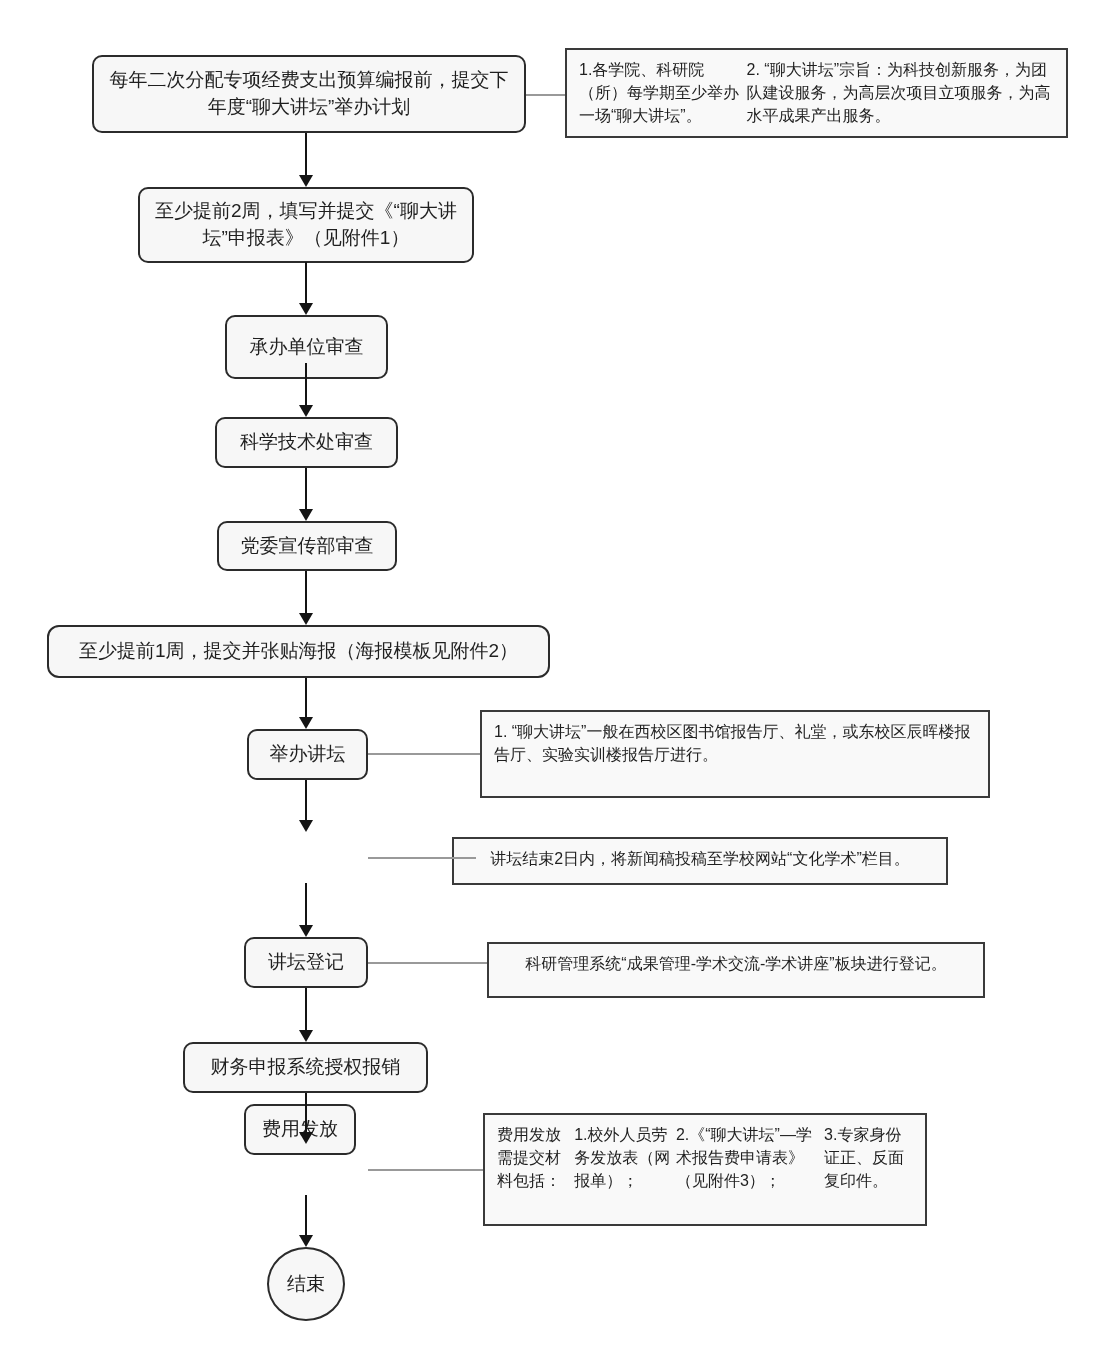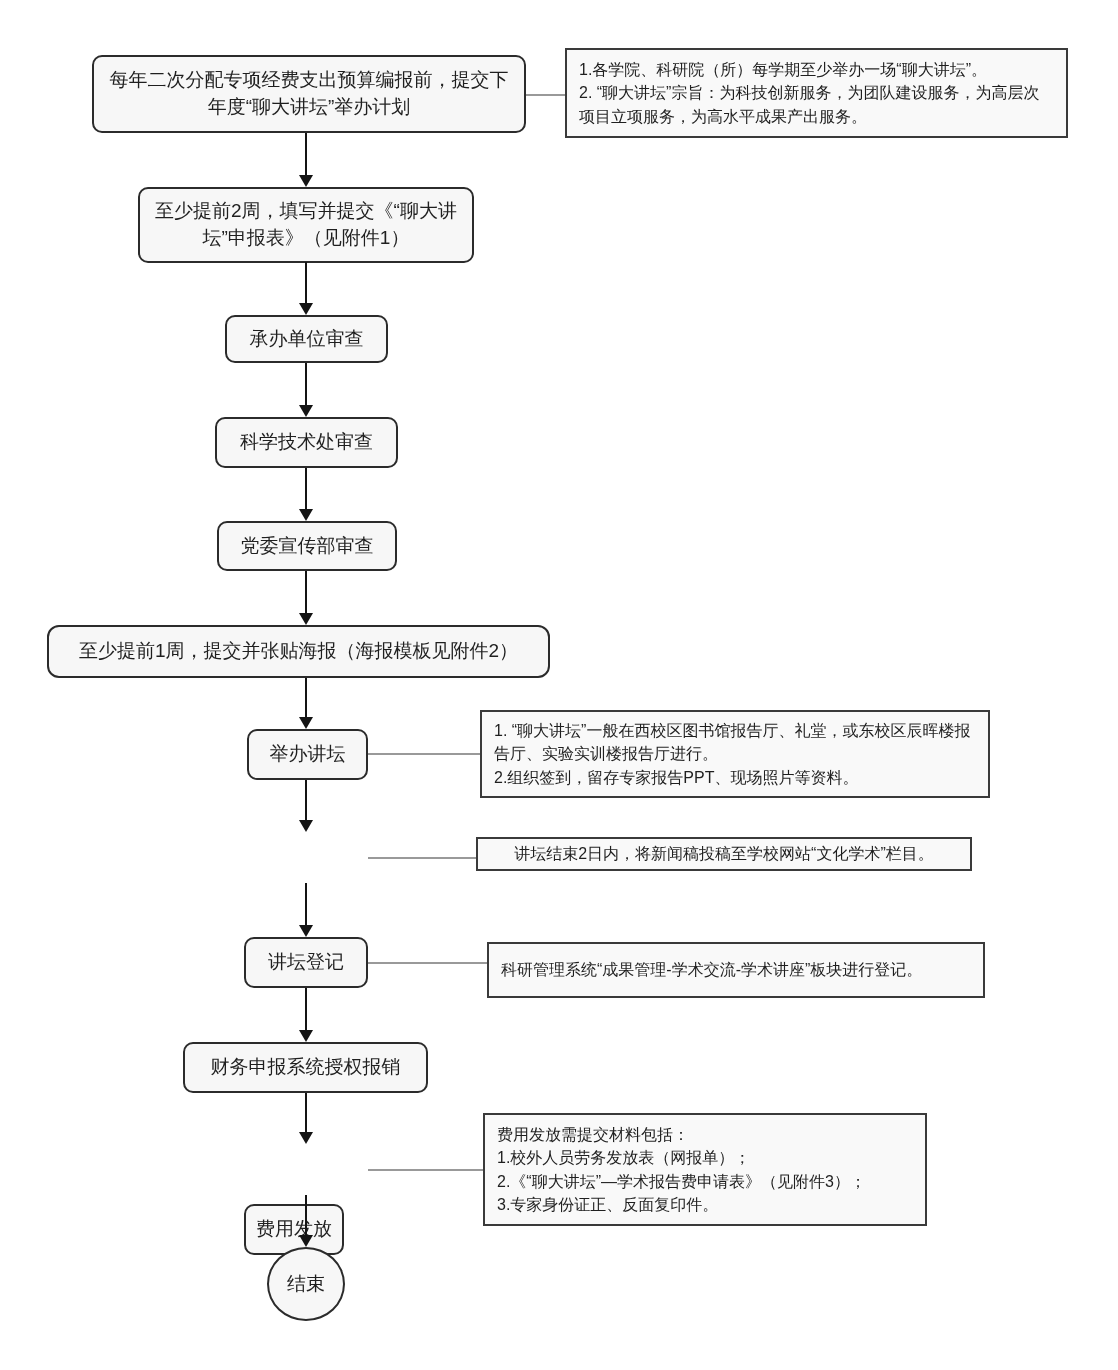--- a/index.html
+++ b/index.html
@@ -17,53 +17,53 @@
     border:2px solid var(--box-border,#2b2b2b); border-radius:10px;
     font-size:19px; line-height:1.42; padding:4px 10px;
   }
   .node.ellipse { border-radius:50%; }
 
   
   .note {
     position:absolute; background:var(--note-fill,#f9f9f9);
     border:2px solid var(--note-border,#3a3a3a);
     font-size:16px; line-height:1.45; padding:8px 12px;
-    display:flex; flex-direction:column; justify-content:center; text-align:left;
+    display:flex; flex-direction:row; justify-content:center; text-align:left;
   }
 
   
   .arrow { position:absolute; left:298px; width:16px; }
   .arrow .shaft { position:absolute; left:7px; top:0; bottom:11px; width:2px; background:var(--flow-line,#141414); }
   .arrow .head {
     position:absolute; left:1px; bottom:0; width:0; height:0;
     border-left:7px solid transparent; border-right:7px solid transparent;
     border-top:12px solid var(--flow-line,#141414);
   }
 
   
   .connector { position:absolute; height:2px; background:var(--connector,#999999); }
 
   
   .n-plan      { left:92px;  top:55px;   width:434px; height:78px; }
   .n-apply     { left:138px; top:187px;  width:336px; height:76px; }
-  .n-unit      { left:225px; top:315px;  width:163px; height:48px; }
+  .n-unit      { left:225px; top:315px;  width:163px; height:64px; }
   .n-tech      { left:215px; top:417px;  width:183px; height:51px; }
   .n-party     { left:217px; top:521px;  width:180px; height:50px; }
   .n-poster    { left:47px;  top:625px;  width:503px; height:53px;border-radius:12px; }
   .n-hold      { left:247px; top:729px;  width:121px; height:51px; }
   .n-publicity { left:244px; top:832px;  width:124px; height:51px; }
   .n-register  { left:244px; top:937px;  width:124px; height:51px; }
   .n-finance   { left:183px; top:1042px; width:245px; height:51px; }
-  .n-payment   { left:244px; top:1204px; width:100px; height:51px; }
+  .n-payment   { left:244px; top:1104px; width:112px; height:51px; }
   .n-end       { left:267px; top:1247px; width:78px;  height:74px; }
 
   
   .t-plan      { left:565px; top:48px;   width:503px; height:90px; }
   .t-hold      { left:480px; top:710px;  width:510px; height:88px; }
-  .t-publicity { left:476px; top:837px;  width:496px; height:34px;align-items:center; }
+  .t-publicity { left:452px; top:837px;  width:496px; height:48px; }
   .t-register  { left:487px; top:942px;  width:498px; height:56px; }
   .t-payment   { left:483px; top:1113px; width:444px; height:113px; }
 
   
   .a1  { top:133px;  height:54px; }
   .a2  { top:262px;  height:53px; }
   .a3  { top:363px;  height:54px; }
   .a4  { top:468px;  height:53px; }
   .a5  { top:571px;  height:54px; }
   .a6  { top:678px;  height:51px; }
@@ -96,21 +96,20 @@
   <div class="node n-register">讲坛登记</div>
   <div class="node n-payment">费用发放</div>
   <div class="node ellipse n-end">结束</div>
 
   <div class="note t-plan">
     <div>1.各学院、科研院（所）每学期至少举办一场“聊大讲坛”。</div>
     <div>2. “聊大讲坛”宗旨：为科技创新服务，为团队建设服务，为高层次项目立项服务，为高水平成果产出服务。</div>
   </div>
   <div class="note t-hold">
     <div>1. “聊大讲坛”一般在西校区图书馆报告厅、礼堂，或东校区辰晖楼报告厅、实验实训楼报告厅进行。</div>
-    <div>2.组织签到，留存专家报告PPT、现场照片等资料。</div>
   </div>
   <div class="note t-publicity">
     <div>讲坛结束2日内，将新闻稿投稿至学校网站“文化学术”栏目。</div>
   </div>
   <div class="note t-register">
     <div>科研管理系统“成果管理-学术交流-学术讲座”板块进行登记。</div>
   </div>
   <div class="note t-payment">
     <div>费用发放需提交材料包括：</div>
     <div>1.校外人员劳务发放表（网报单）；</div>

